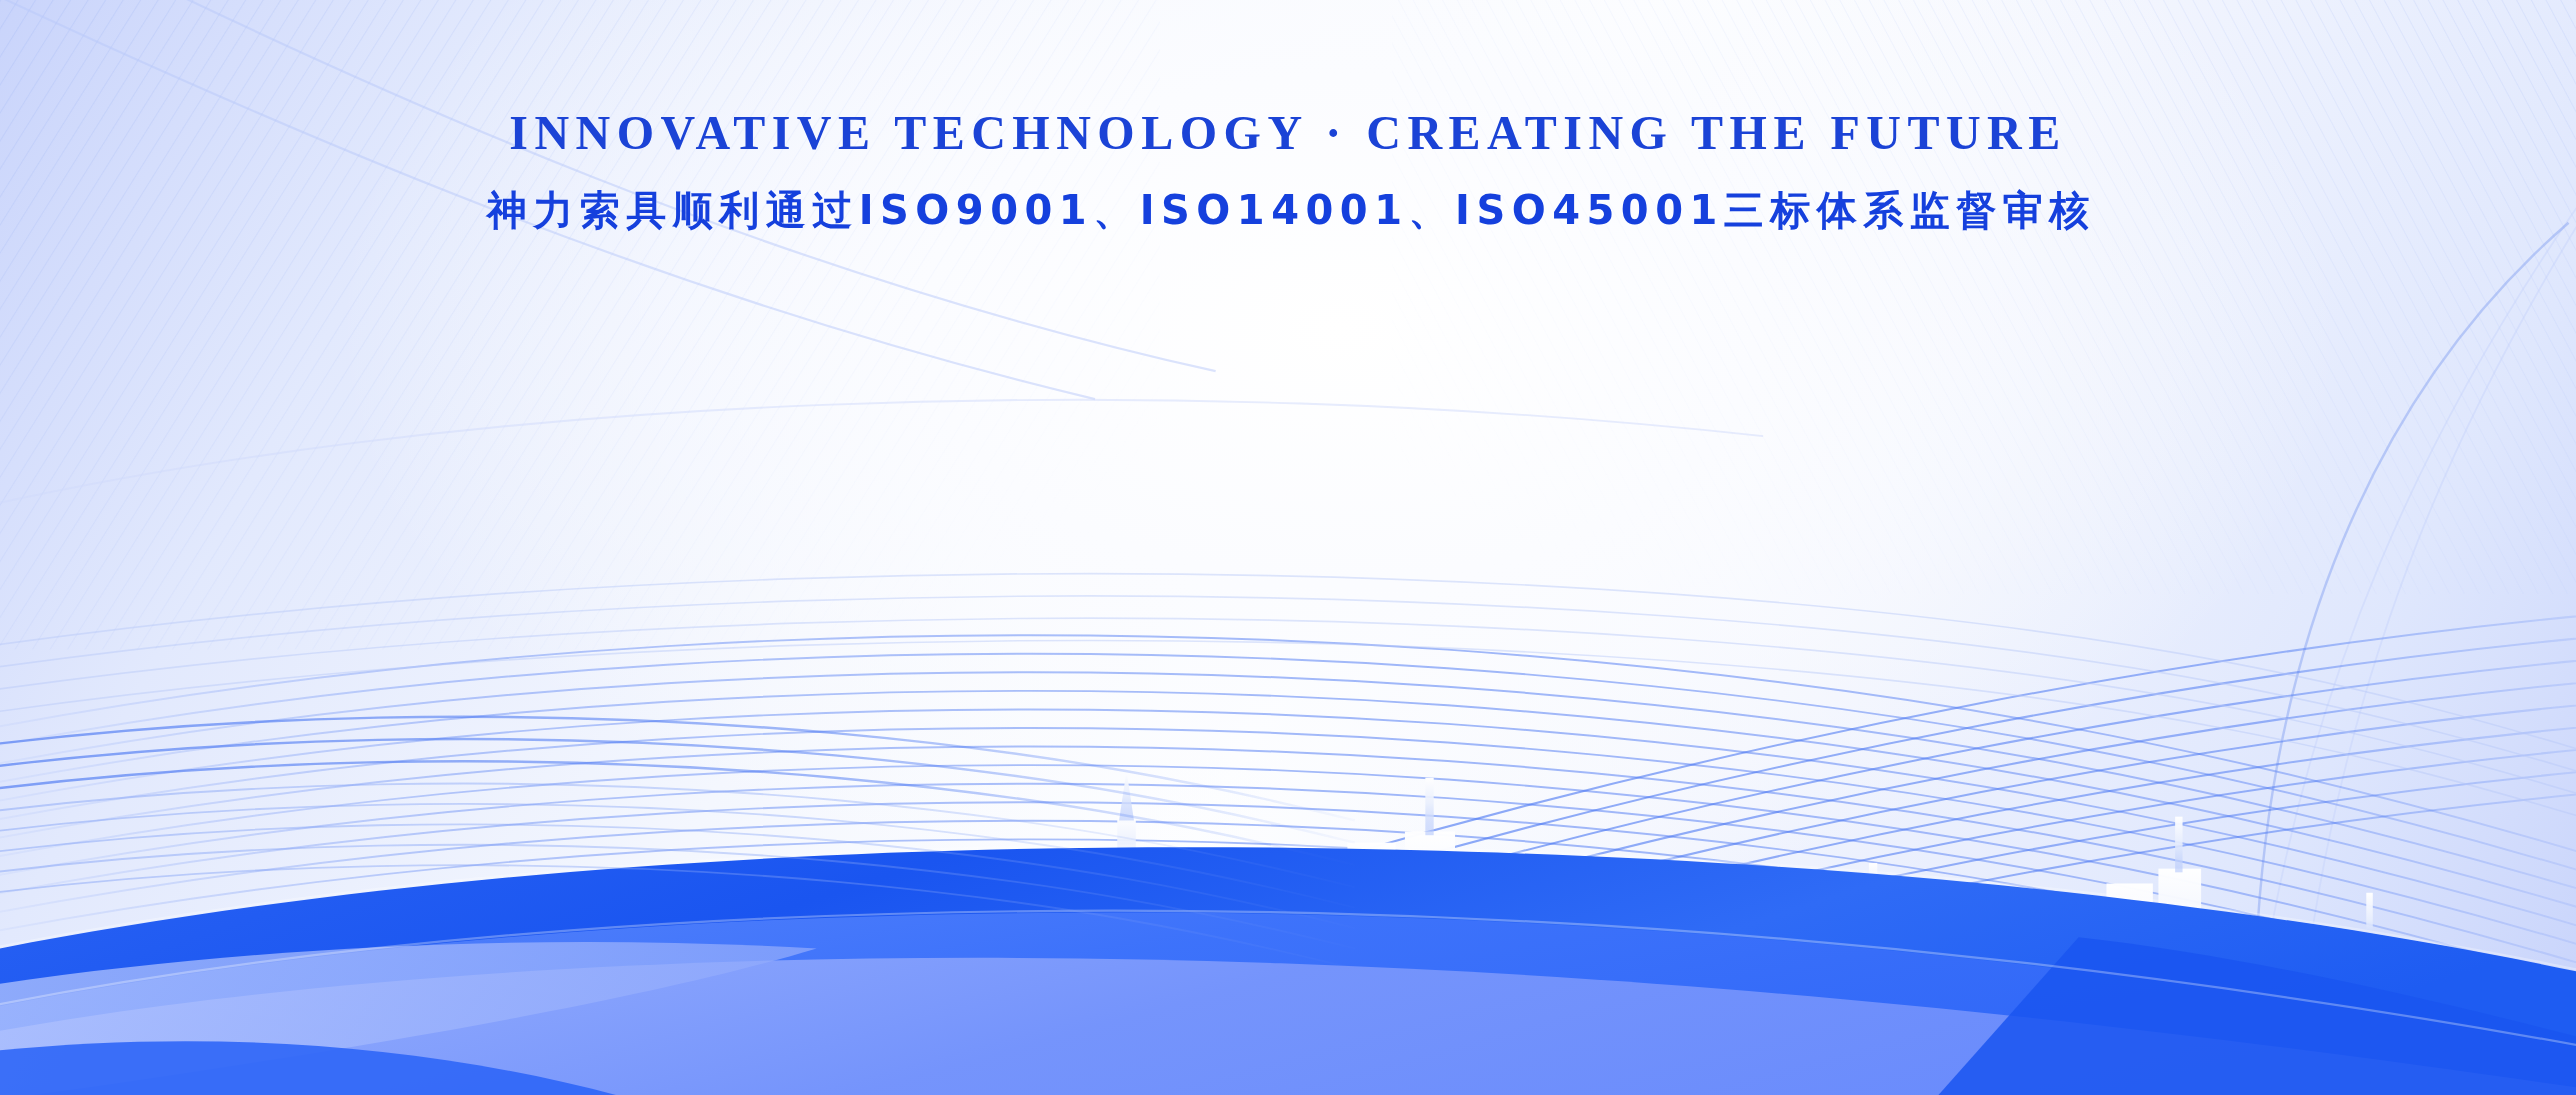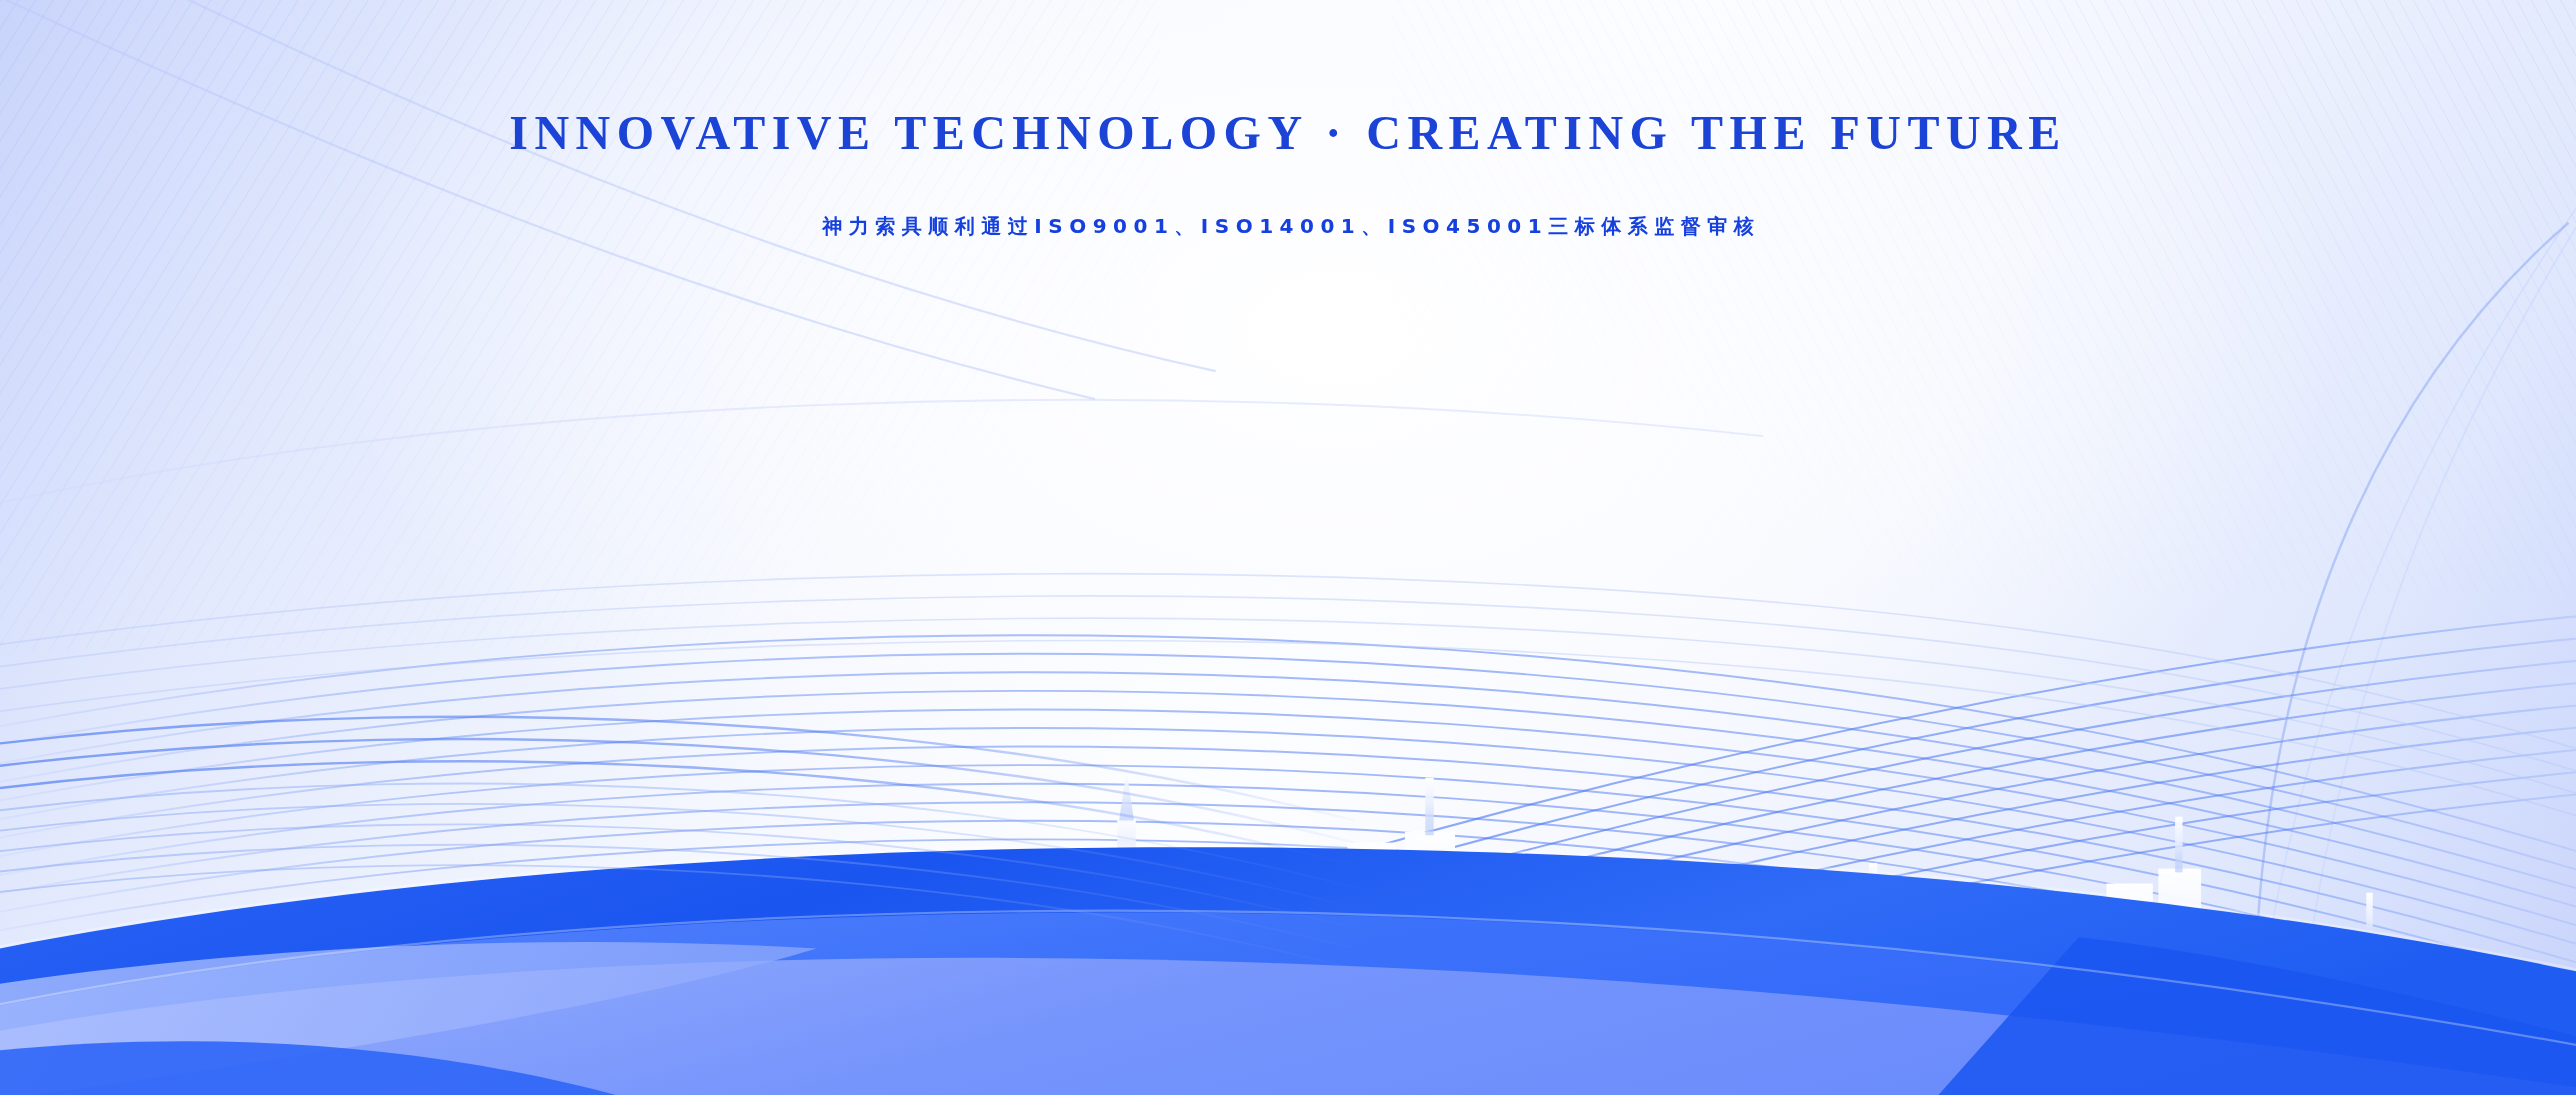--- a/index.html
+++ b/index.html
@@ -43,23 +43,23 @@
     font-size:182px;
     font-weight:700;
     letter-spacing:24px;
     color:#0d4ff5;
     line-height:1.06;
     white-space:nowrap;
     text-indent:24px;
   }
 
   #subtitle{
-    margin-top:59px;
+    margin-top:33px;
     font-family:"DejaVu Sans","Liberation Sans",sans-serif;
-    font-size:20px;
+    font-size:40px;
     font-weight:700;
     letter-spacing:6.5px;
     color:#1540dd;
     line-height:1;
     white-space:nowrap;
     text-indent:6.5px;
   }
 </style>
 </head>
 <body>

